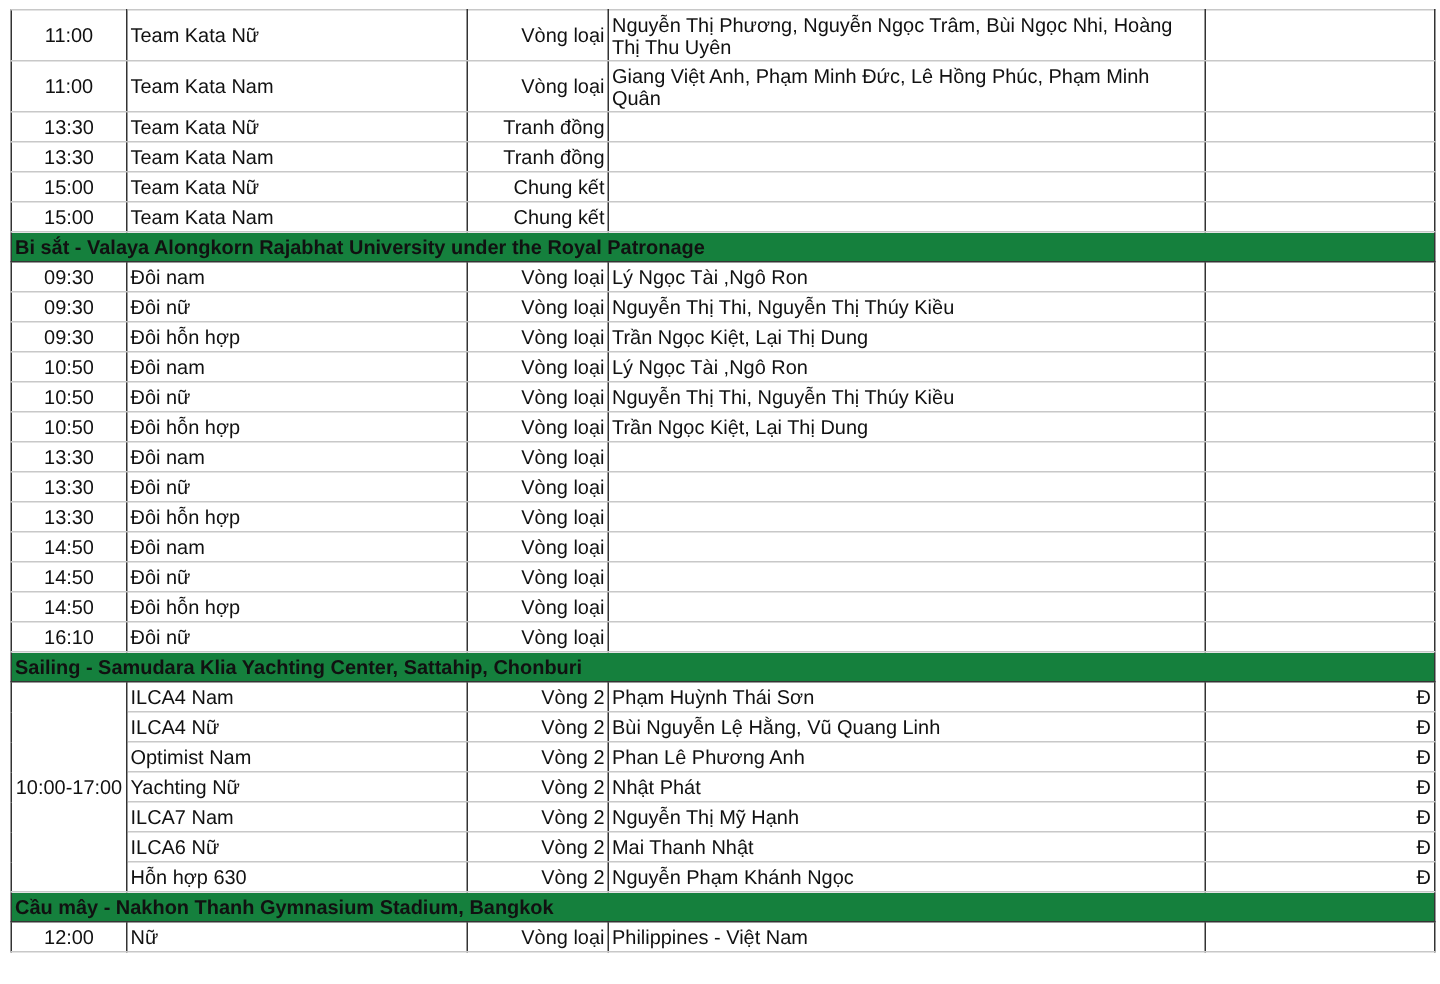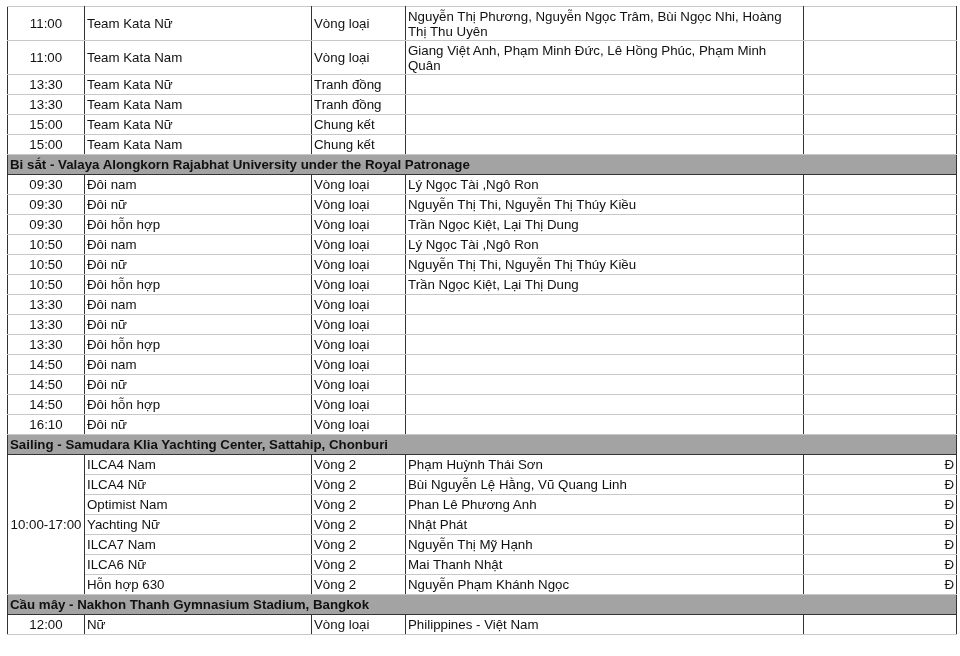--- a/index.html
+++ b/index.html
@@ -7,23 +7,23 @@
          font-family: "Liberation Sans", sans-serif; color: #111; }
   table.sched { position: absolute; left: 7px; top: 6px; border-collapse: collapse;
                 table-layout: fixed; width: 949px; font-size: 13.3px; }
   table.sched td { padding: 0 2px; height: 19px; line-height: 15px;
                    border-top: 1px solid #c8c8c8; border-bottom: 1px solid #c8c8c8;
                    border-left: 1.5px solid #333; border-right: 1.5px solid #333;
                    white-space: nowrap; overflow: hidden; vertical-align: middle; }
   table.sched tr.tall td { height: 33px; }
   table.sched td.wrap { white-space: normal; line-height: 15px; }
   td.time { text-align: center; }
-  td.round { text-align: left; }
+  td.round { text-align: right; }
   td.extra { text-align: right; }
-  tr.section td { background: #a3a3a3; font-weight: bold; border-top: 1.5px solid #333;
+  tr.section td { background: #15803d; font-weight: bold; border-top: 1.5px solid #333;
                   border-bottom: 1.5px solid #333; border-left: 1.5px solid #333;
                   border-right: 1.5px solid #333; height: 19px; }
   td.merged-time { text-align: center; }
   col.c-time { width: 77px; }
   col.c-event { width: 227px; }
   col.c-round { width: 94px; }
   col.c-names { width: 398px; }
   col.c-extra { width: 153px; }
 </style>
 </head>

